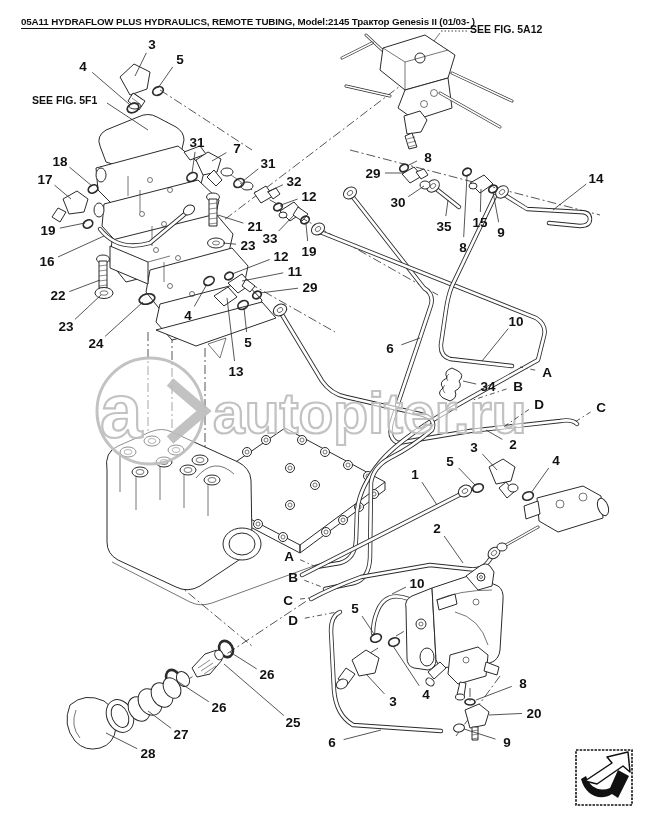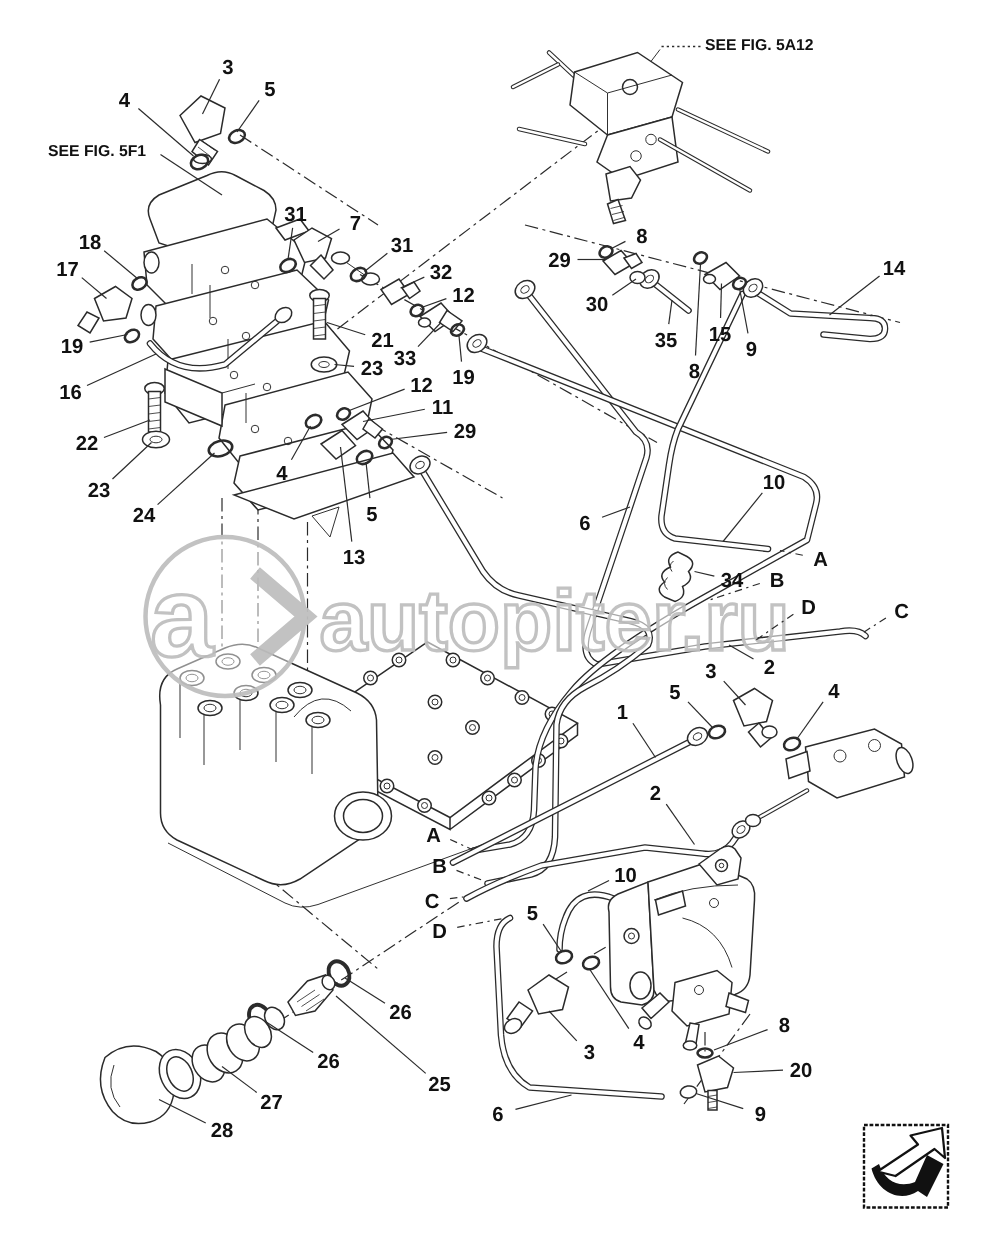--- a/index.html
+++ b/index.html
@@ -24,20 +24,23 @@
   .ref-label{font:bold 10.5px "Liberation Sans",sans-serif;fill:#111;}
   .oring{fill:none;stroke:#2b2b2b;stroke-width:1.7;}
   .oring.bold{stroke-width:2.6;}
   .hatch{stroke:#2b2b2b;stroke-width:.55;}
   .wm-stroke{stroke:#bfbfbf;}
 </style>
 </head>
 <body>
 
 <div class="page">
+  <div class="title-bar">
+    <span>05A11 HYDRAFLOW PLUS HYDRAULICS, REMOTE TUBING, Model:2145 Трактор Genesis II (01/03- )</span>
+  </div>
 
   <svg width="654" height="822" viewBox="0 0 654 822">
 
     <g>
       <path class="dashdot" d="M408,80 L182,252"></path>
       <path class="dashdot" d="M240,183 L438,295"></path>
       <path class="dashdot" d="M350,150 L600,215"></path>
       <path class="dashdot" d="M205,258 L335,332"></path>
       <path class="dashdot" d="M160,90 L252,150"></path>
       <path class="dashdot" d="M148,332 L148,516"></path>

